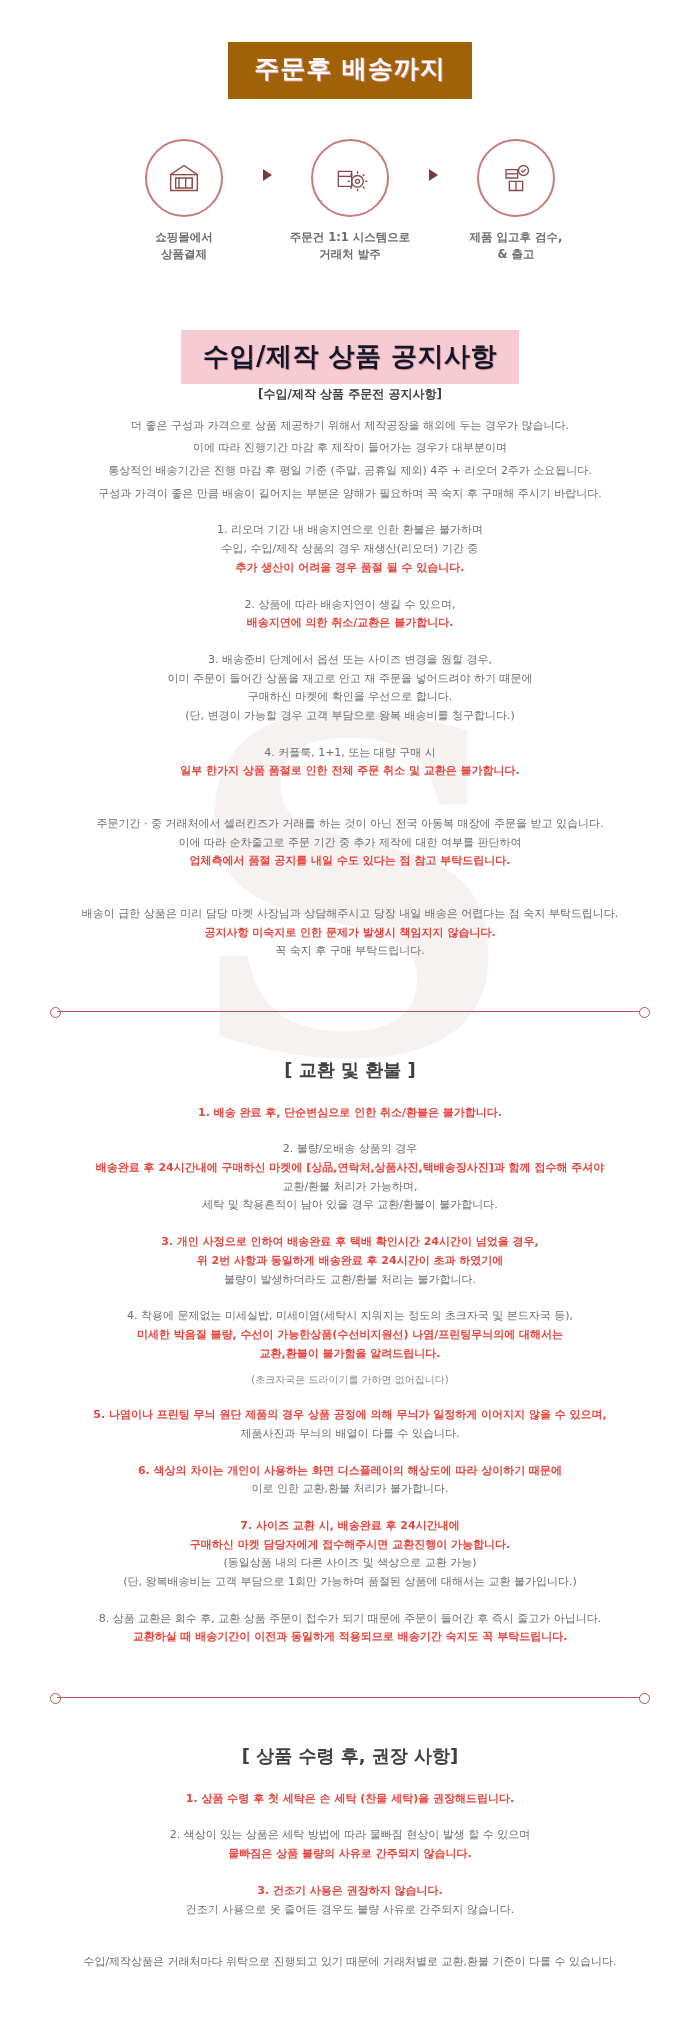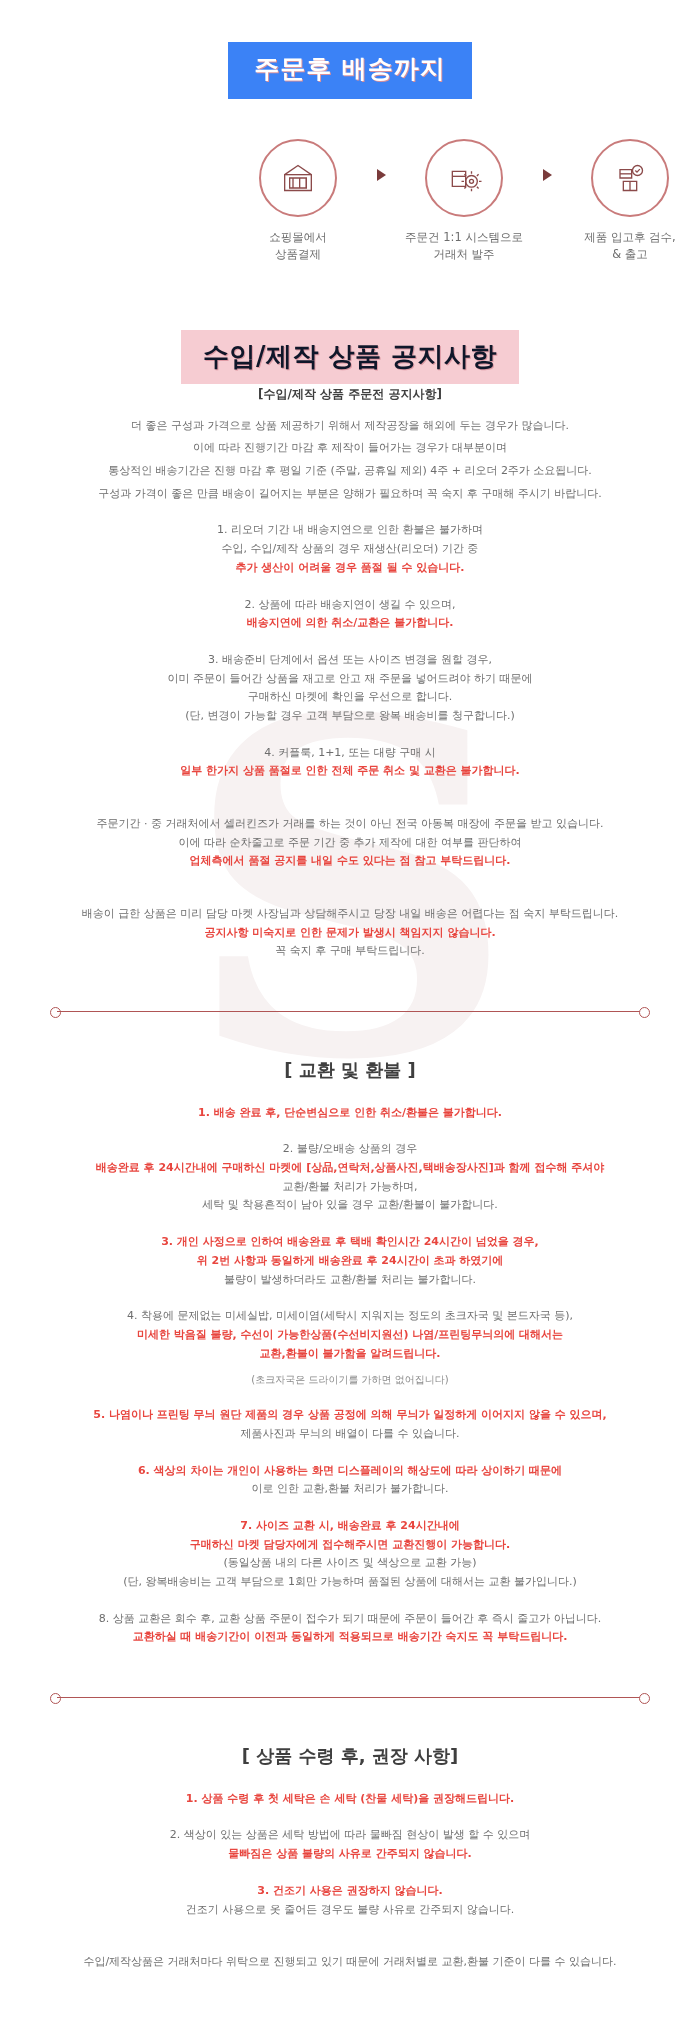--- a/index.html
+++ b/index.html
@@ -27,36 +27,37 @@
     z-index:0;
     line-height:1;
     user-select:none;
   }
   .content{position:relative;z-index:2;}
 
   
   .top-title-wrap{padding-top:42px;text-align:center;}
   .top-title{
     display:inline-block;
-    background:#3b82f6;
+    background:#a16207;
     color:#ffffff;
     font-size:25px;
     font-weight:bold;
     letter-spacing:1px;
     padding:6px 26px 8px 26px;
     text-shadow:1px 1px 0 #d98f99;
   }
 
   
   .steps{
     margin-top:40px;
     display:flex;
-    justify-content:flex-end;
+    justify-content:center;
     align-items:flex-start;
     gap:0px;
+    font-weight:bold;
   }
   .step{
     width:140px;
     text-align:center;
   }
   .circle{
     width:74px;height:74px;
     border:2px solid #c97b7b;
     border-radius:50%;
     margin:0 auto;

